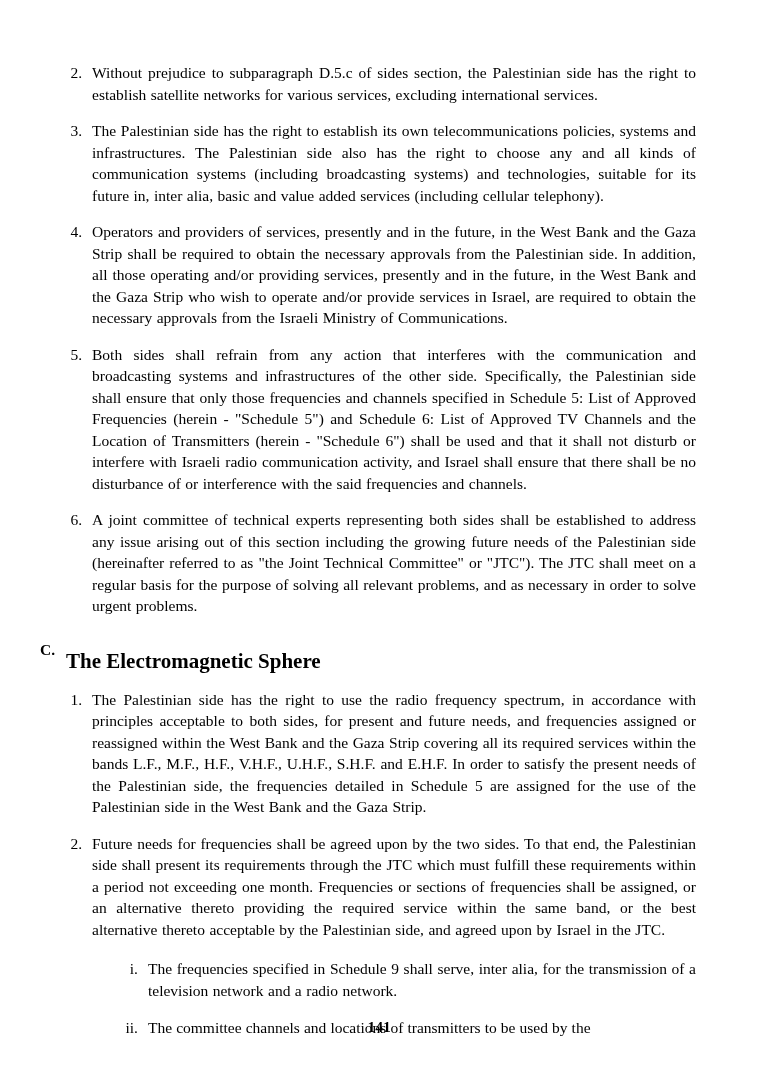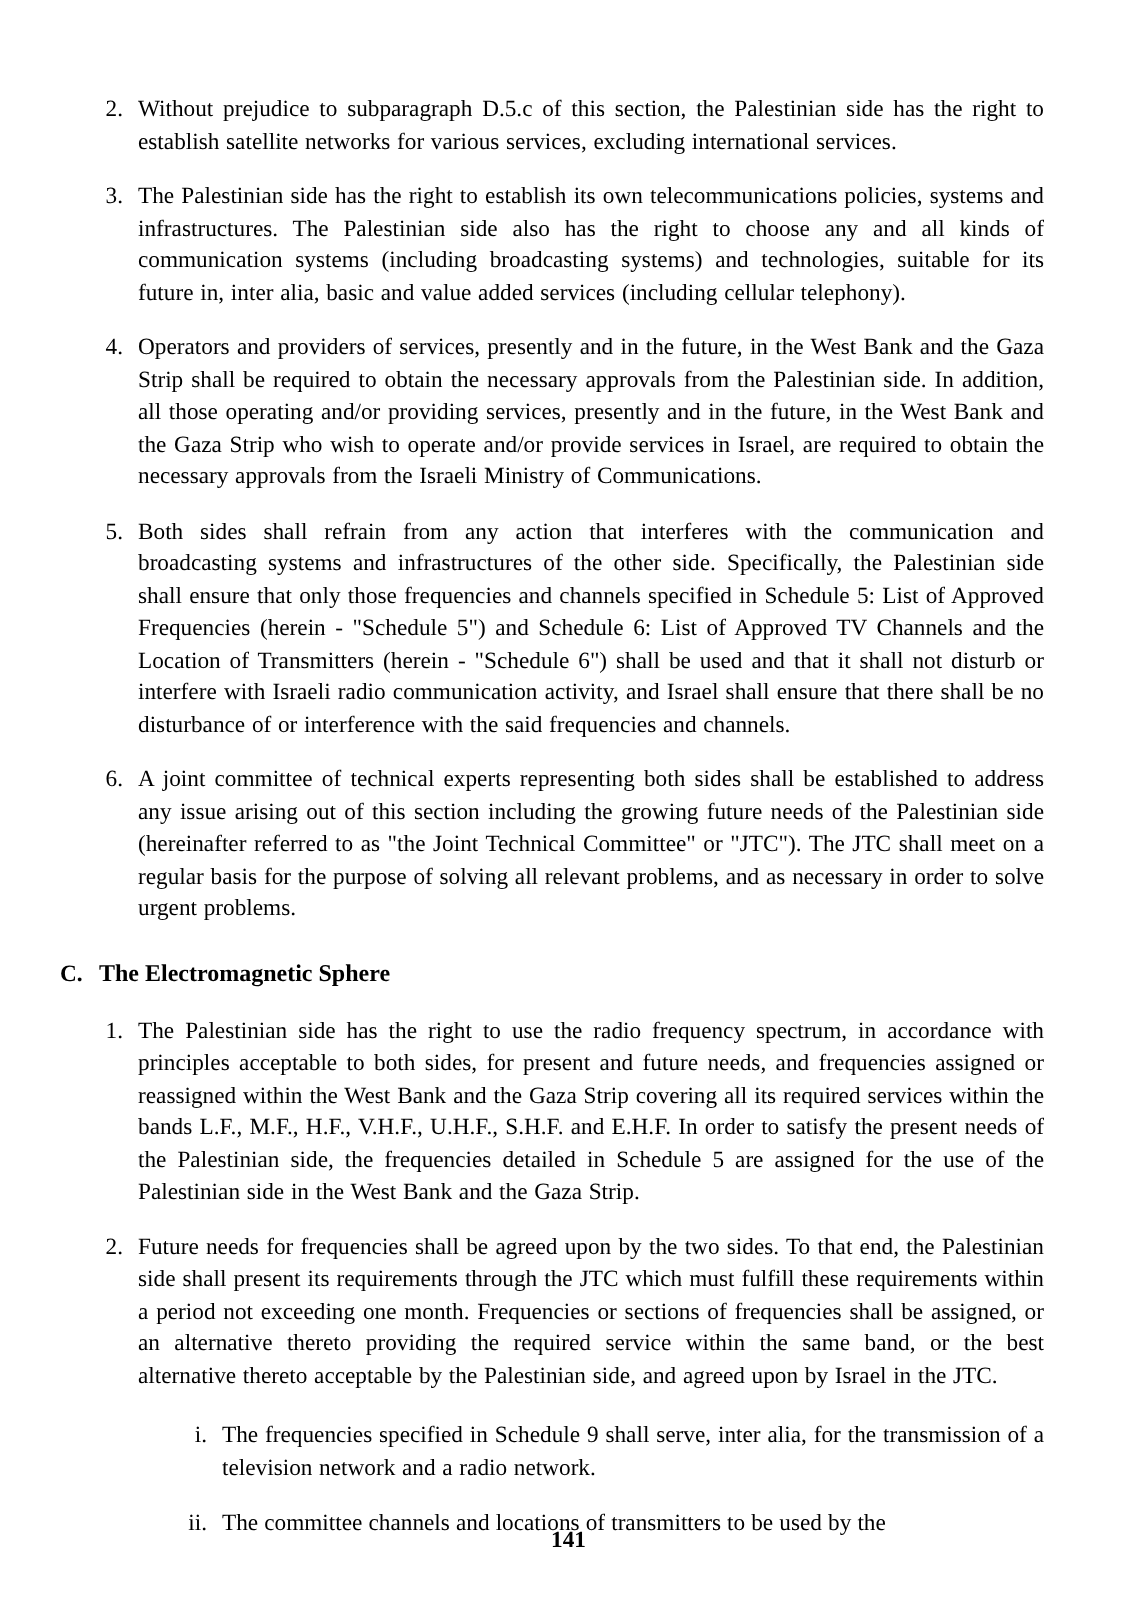--- a/index.html
+++ b/index.html
@@ -57,22 +57,23 @@
   }
   .section-head .sec-letter {
     width: 26px;
     flex: 0 0 26px;
     margin-left: -26px;
     text-align: left;
     font-size: 15.5px;
     line-height: 21px;
   }
   .section-head .sec-title {
-    font-size: 16px;
+    font-size: 21px;
     line-height: 21px;
+    margin-top: 12px;
   }
   .sub-list {
     margin-left: 58px;
     margin-top: 18px;
   }
   .sub-item {
     display: flex;
     align-items: flex-start;
     margin-bottom: 16px;
   }
@@ -96,21 +97,21 @@
   }
 </style>
 </head>
 <body>
 
 <div class="page">
   <div class="content">
 
     <div class="item">
       <div class="marker">2.</div>
-      <div class="body-text">Without prejudice to subparagraph D.5.c of this section, the Palestinian side has the right to  establish satellite networks for various services, excluding international services.</div>
+      <div class="body-text">Without prejudice to subparagraph D.5.c of sides section, the Palestinian side has the right to  establish satellite networks for various services, excluding international services.</div>
     </div>
 
     <div class="item">
       <div class="marker">3.</div>
       <div class="body-text">The Palestinian side has the right  to establish its own telecommunications policies, systems and infrastructures.  The Palestinian side also has the right to choose any and all kinds of communication systems (including broadcasting systems) and technologies, suitable for its future in, inter alia, basic and value added services (including cellular telephony).</div>
     </div>
 
     <div class="item">
       <div class="marker">4.</div>
       <div class="body-text">Operators  and providers of services, presently and in the future, in the West Bank and the  Gaza Strip shall be required to obtain the necessary approvals from the Palestinian side.  In addition, all those operating  and/or providing services, presently and in the future,  in the West Bank and the Gaza Strip who wish to operate and/or provide services in Israel, are required to obtain the necessary approvals from the Israeli Ministry of Communications.</div>

